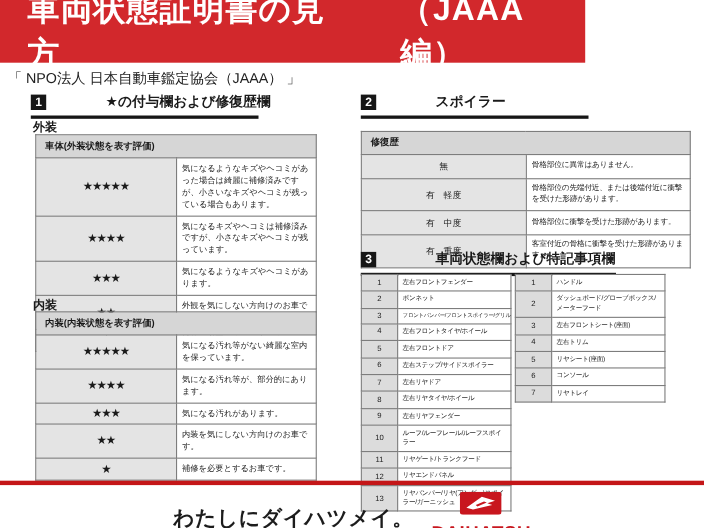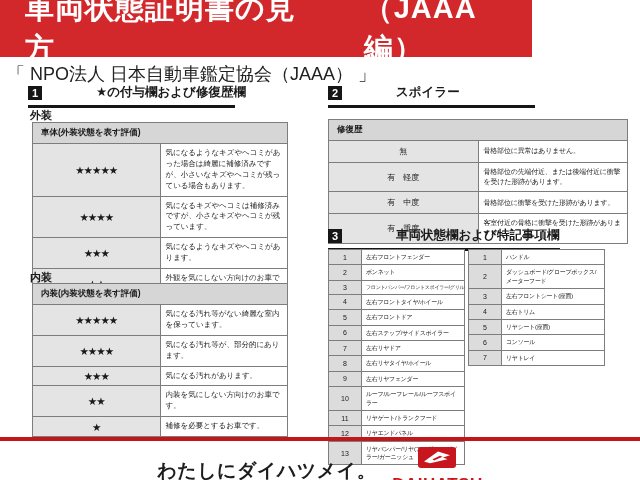--- a/index.html
+++ b/index.html
@@ -7,21 +7,21 @@
     position:relative; width:640px; height:480px; overflow:hidden;
     font-family:"Liberation Sans","DejaVu Sans",sans-serif; color:#1a1a1a; background:#fff;
   }
   
   .banner {
     position:absolute; top:0; left:0; width:532px; height:57px;
     background:#d2282c; color:#fff; display:flex; align-items:center;
   }
   .banner-title { font-size:29px; font-weight:bold; margin-left:25px; letter-spacing:1px; }
   .banner-sub   { font-size:29px; font-weight:bold; margin-left:46px; letter-spacing:1px; }
-  .org { position:absolute; top:62px; left:7px; font-size:18px; color:#222; }
+  .org { position:absolute; top:62px; left:7px; font-size:13px; color:#222; }
 
   
   .sec-header {
     position:absolute; display:flex; align-items:center; gap:6px;
     border-bottom:3px solid #161616; padding-bottom:4px;
   }
   .sec-num {
     width:14px; height:14px; background:#161616; color:#fff;
     font-size:11px; font-weight:bold; display:flex; align-items:center; justify-content:center;
     flex:0 0 auto;

